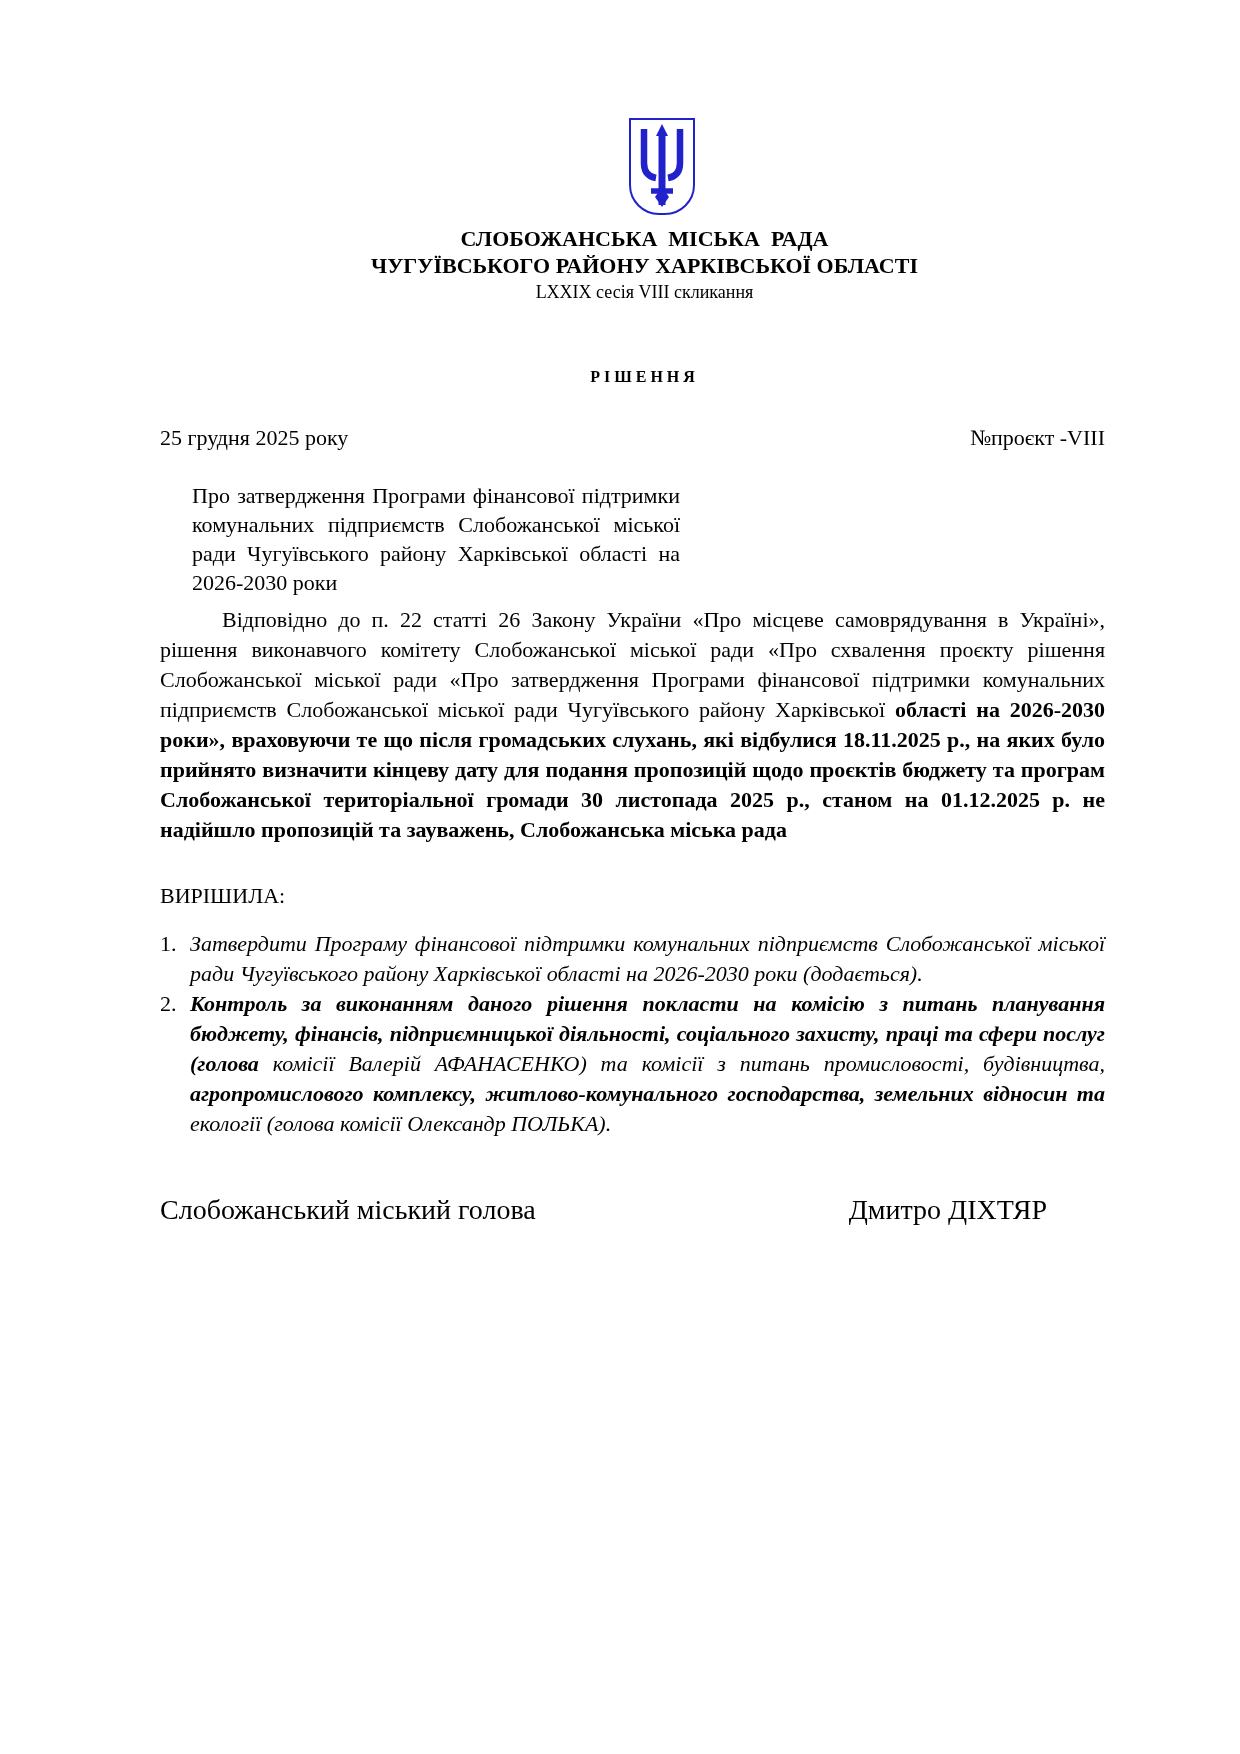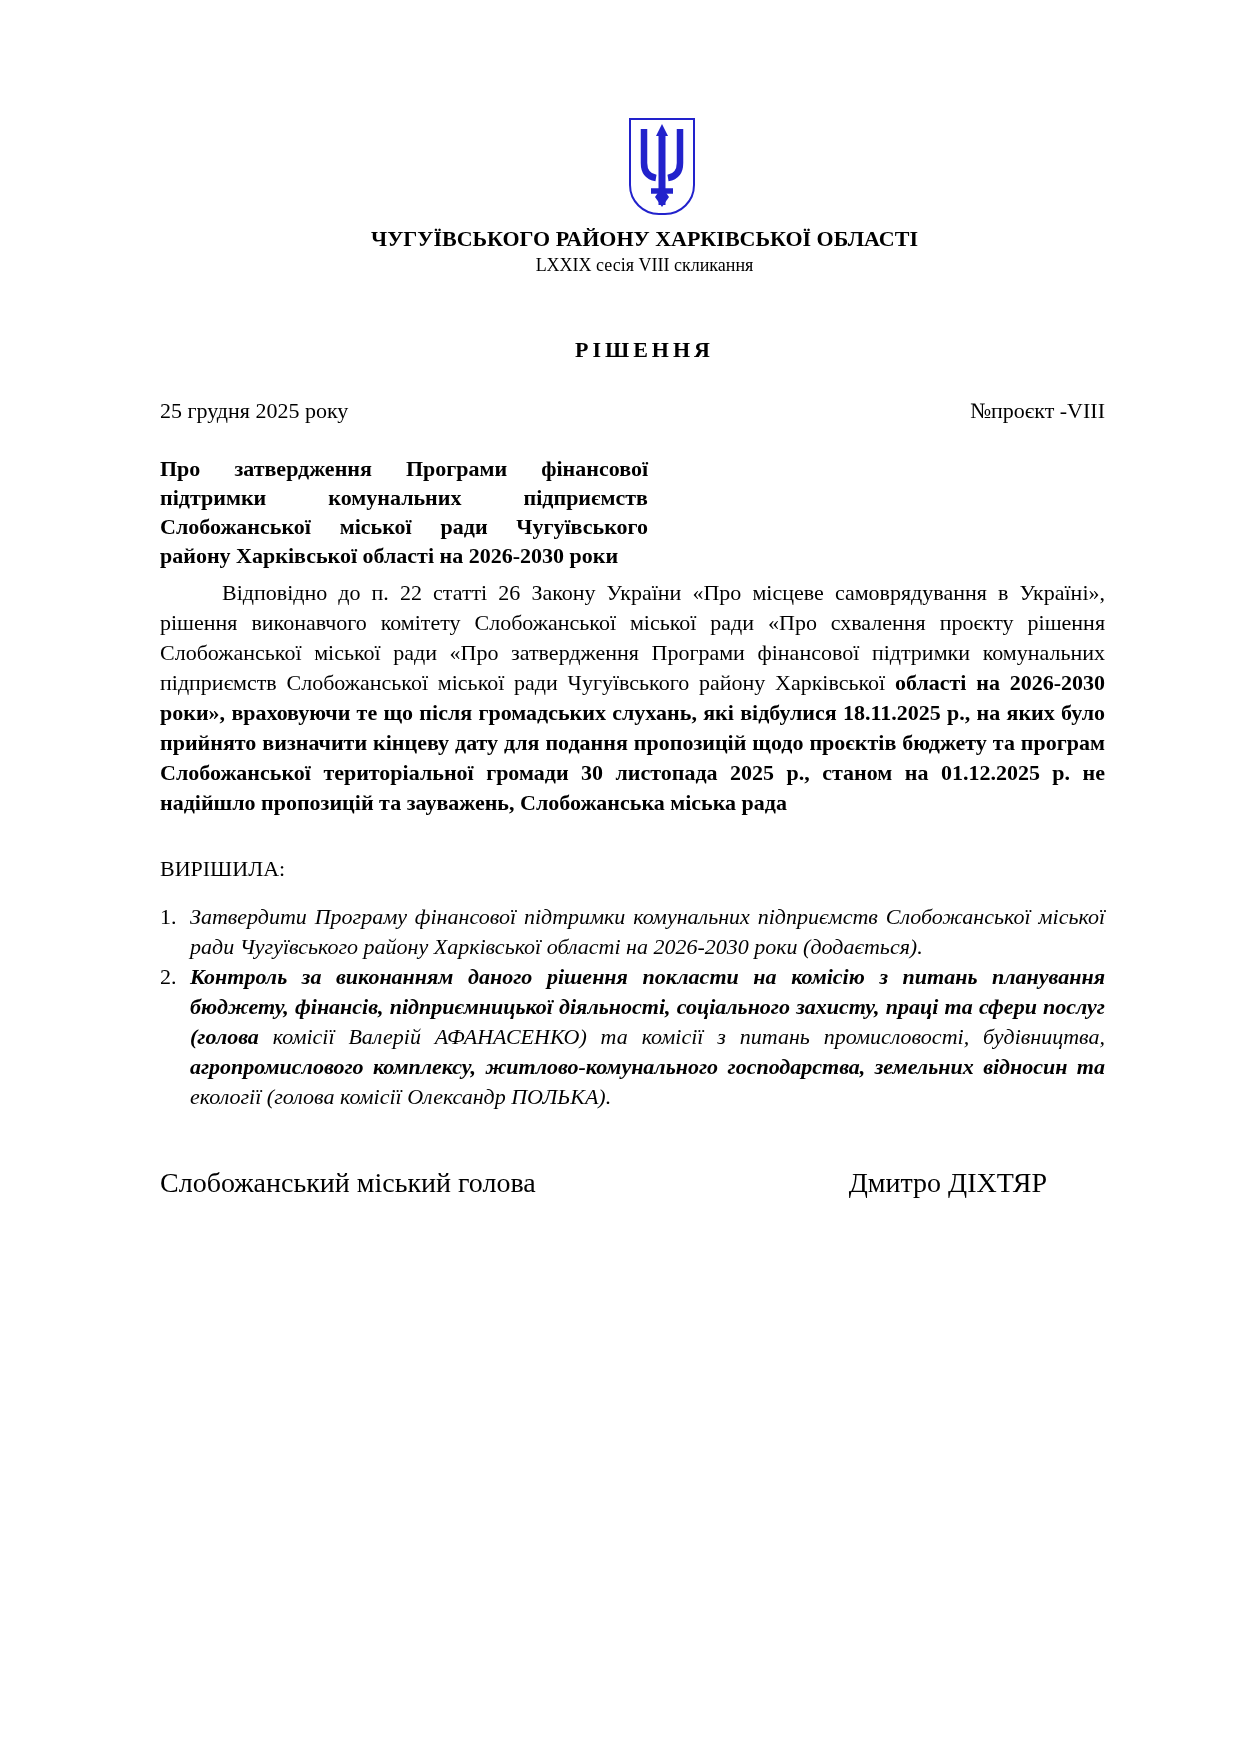--- a/index.html
+++ b/index.html
@@ -27,34 +27,35 @@
   .emblem-shield svg .tr-stroke { stroke: var(--emblem-color); fill: none; }
   .emblem-shield svg .tr-fill { fill: var(--emblem-color); }
 
   
   .org-header { margin-top: 10px; text-align: center; position: relative; left: 12px; }
   .org-line { font-weight: bold; font-size: 22px; line-height: 27px; white-space: pre-wrap; }
   .session-line { font-size: 18px; line-height: 26px; }
 
   .doc-title {
     margin-top: 58px; text-align: center; position: relative; left: 12px;
-    font-weight: bold; font-size: 22px; letter-spacing: 4px; line-height: 28px;
+    font-weight: bold; font-size: 16px; letter-spacing: 4px; line-height: 28px;
   }
 
   
   .dateline { margin-top: 32px; display: flex; font-size: 22px; line-height: 30px; font-weight: normal; }
   .dateline .dl-left { flex: 1; text-align: left; }
   .dateline .dl-center { flex: 1; text-align: center; }
   .dateline .dl-right { flex: 1; text-align: right; }
 
   
   .subject {
     margin-top: 28px; width: 488px;
-    font-weight: bold; font-size: 22px; line-height: 29px;
+    font-weight: normal; font-size: 22px; line-height: 29px;
     text-align: justify;
+    margin-left: 32px;
   }
 
   
   .preamble {
     margin-top: 8px;
     font-size: 22px; line-height: 30px;
     text-align: justify; text-indent: 62px;
   }
 
   .resolved { margin-top: 36px; font-size: 22px; line-height: 30px; }
@@ -85,20 +86,21 @@
         <path class="tr-stroke" d="M15 68 H37" stroke-width="5.5"></path>
         <polygon class="tr-fill" points="26,1 32,13 20,13"></polygon>
         <polygon class="tr-fill" points="26,64 33,74 26,84 19,74"></polygon>
       </svg>
     </div>
   </div>
 
   <div class="content">
 
     <div class="org-header">
+      <div class="org-line">СЛОБОЖАНСЬКА&nbsp; МІСЬКА&nbsp; РАДА</div>
       <div class="org-line">ЧУГУЇВСЬКОГО РАЙОНУ ХАРКІВСЬКОЇ ОБЛАСТІ</div>
       <div class="session-line">LXXIX сесія VIII скликання</div>
     </div>
 
     <div class="doc-title">РІШЕННЯ</div>
 
     <div class="dateline">
       <div class="dl-left">25 грудня 2025 року</div>
       <div class="dl-right">№проєкт -VIII</div>
     </div>

